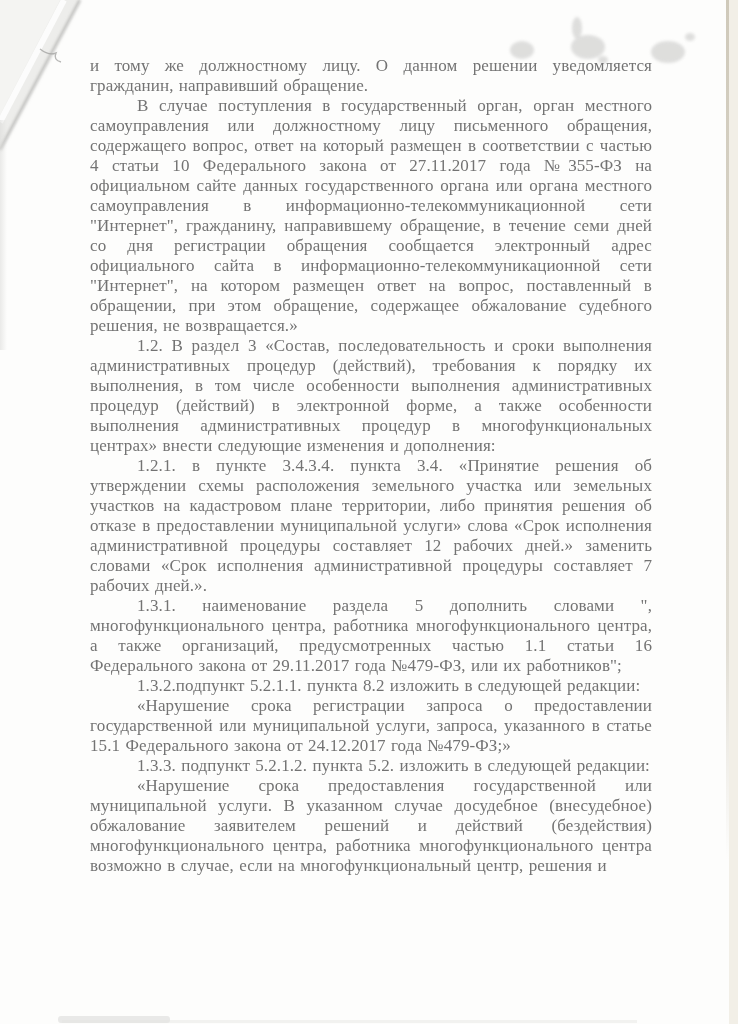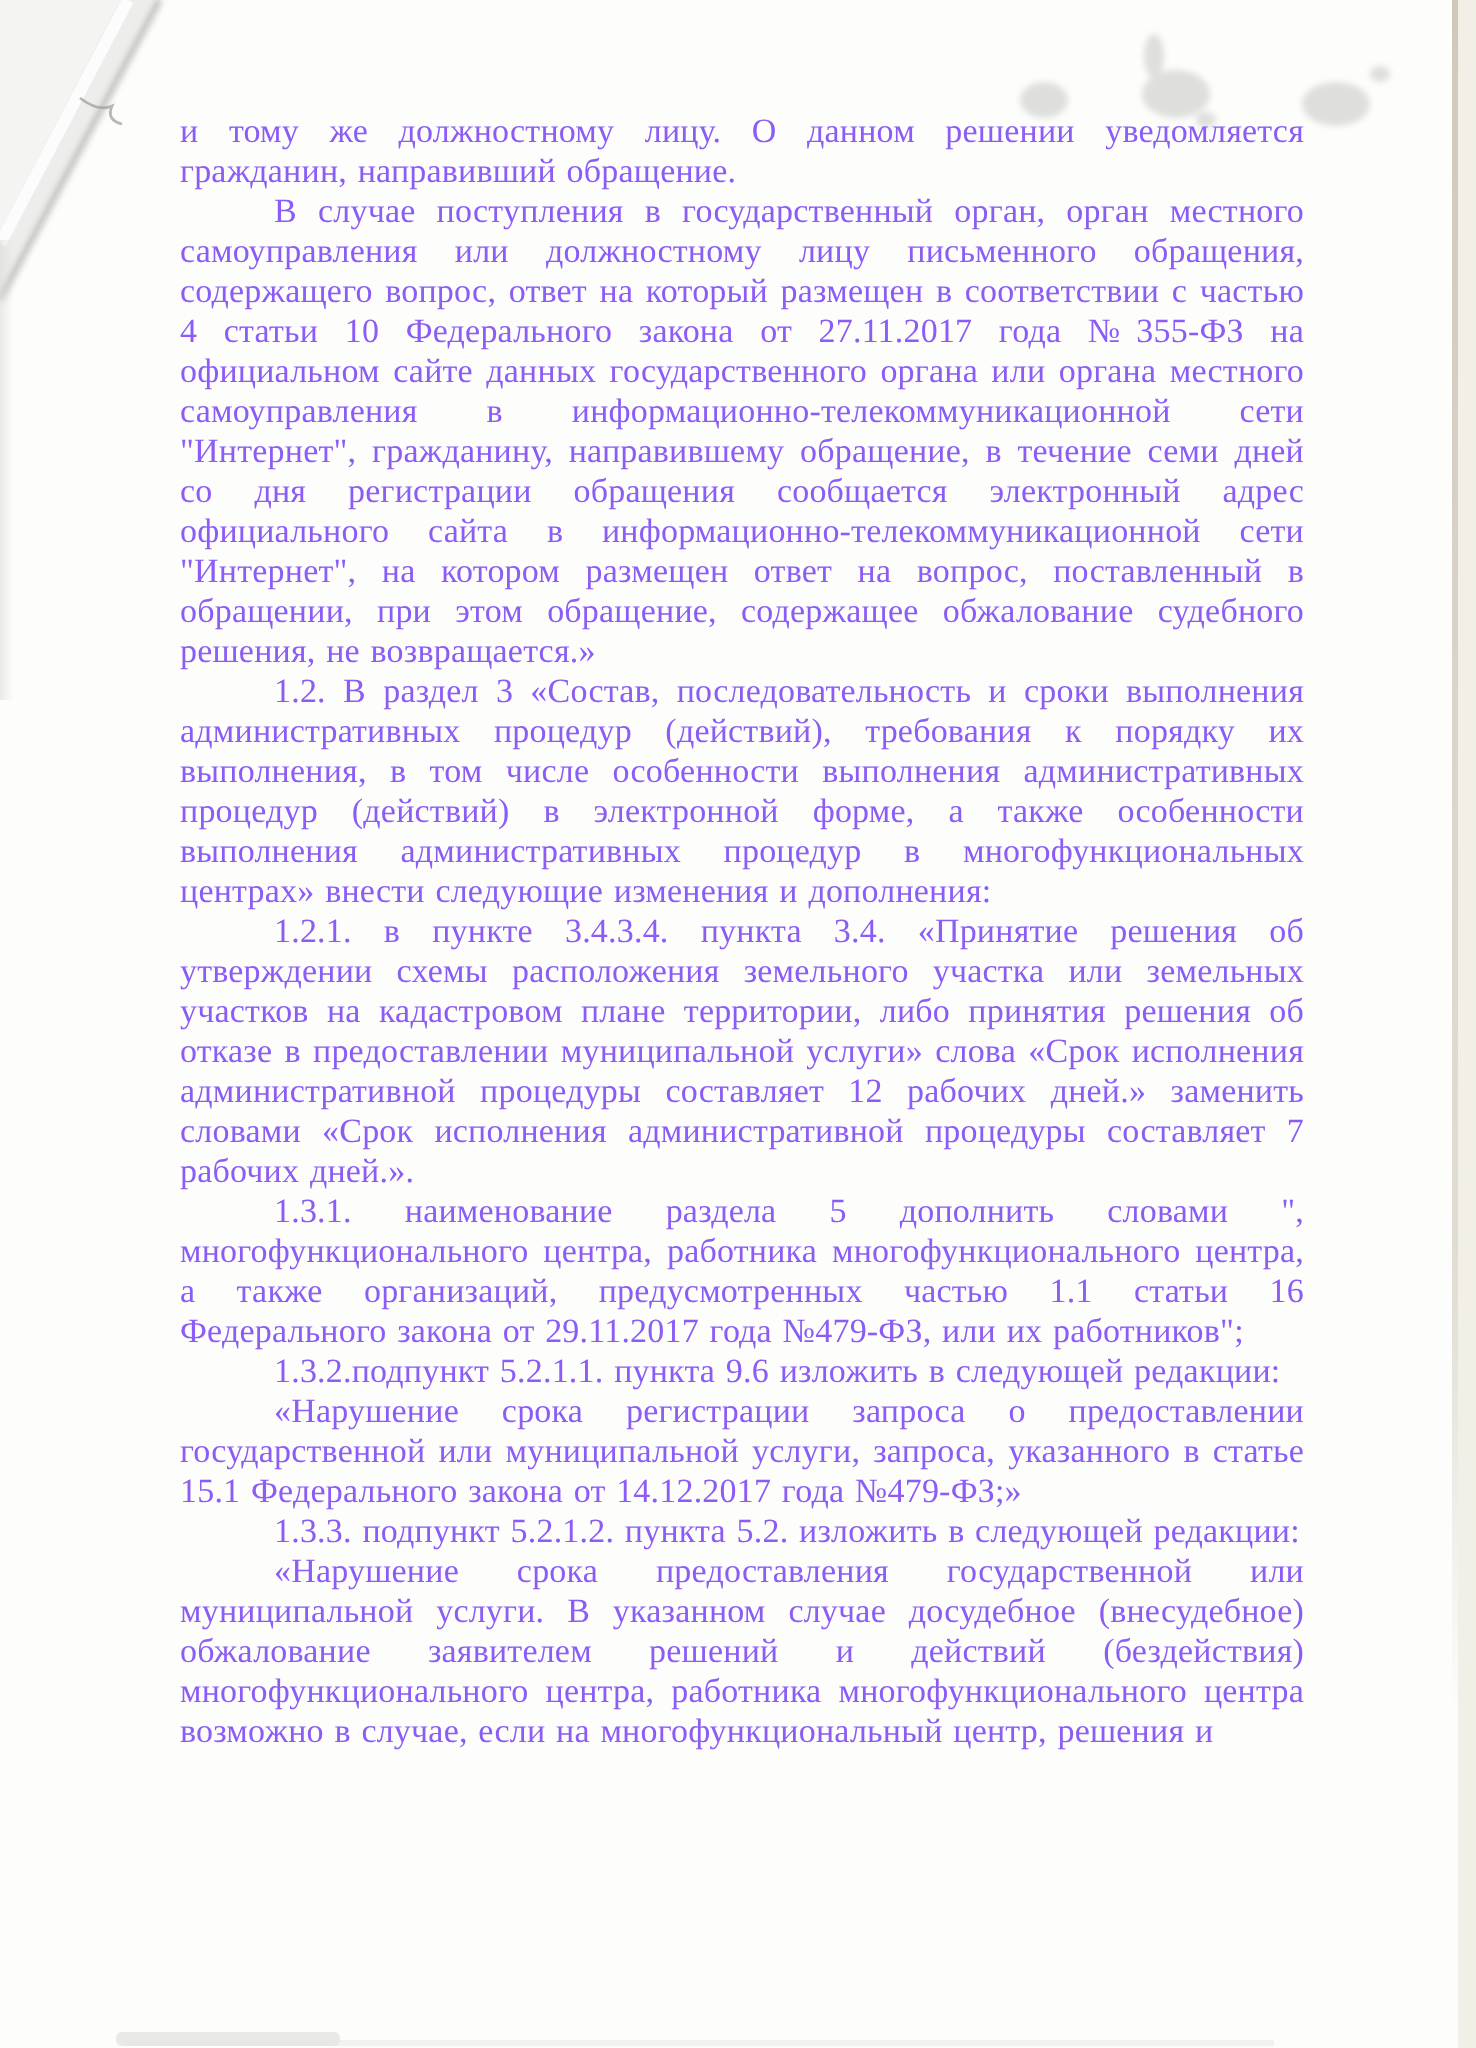--- a/index.html
+++ b/index.html
@@ -9,21 +9,21 @@
     background:#fdfdfc;
     overflow:hidden;
     font-family:"Liberation Serif","DejaVu Serif",serif;
   }
   .artifacts{
     position:absolute;left:0;top:0;width:738px;height:1024px;
     pointer-events:none;
   }
   .text-block{
     position:absolute;left:90px;top:56px;width:562px;
-    color:#8b5cf6;
+    color:#737373;
     font-size:17px;line-height:20px;
     text-align:justify;
     letter-spacing:0.1px;
     word-spacing:1px;
   }
   .para{margin:0;text-indent:47px;}
   .para.no-indent{text-indent:0;}
 </style>
 </head>
 <body>
@@ -74,19 +74,19 @@
       <rect x="62" y="1020" width="575" height="3" fill="#e4e4e2" opacity="0.45"></rect>
     </g>
   </svg>
 
   <main class="text-block">
     <p class="para no-indent">и тому же должностному лицу. О данном решении уведомляется гражданин, направивший обращение.</p>
     <p class="para">В случае поступления в государственный орган, орган местного самоуправления или должностному лицу письменного обращения, содержащего вопрос, ответ на который размещен в соответствии с частью 4 статьи 10 Федерального закона от 27.11.2017 года №355-ФЗ на официальном сайте данных государственного органа или органа местного самоуправления в информационно-телекоммуникационной сети "Интернет", гражданину, направившему обращение, в течение семи дней со дня регистрации обращения сообщается электронный адрес официального сайта в информационно-телекоммуникационной сети "Интернет", на котором размещен ответ на вопрос, поставленный в обращении, при этом обращение, содержащее обжалование судебного решения, не возвращается.»</p>
     <p class="para">1.2. В раздел 3 «Состав, последовательность и сроки выполнения административных процедур (действий), требования к порядку их выполнения, в том числе особенности выполнения административных процедур (действий) в электронной форме, а также особенности выполнения административных процедур в многофункциональных центрах» внести следующие изменения и дополнения:</p>
     <p class="para">1.2.1. в пункте 3.4.3.4. пункта 3.4. «Принятие решения об утверждении схемы расположения земельного участка или земельных участков на кадастровом плане территории, либо принятия решения об отказе в предоставлении муниципальной услуги» слова «Срок исполнения административной процедуры составляет 12 рабочих дней.» заменить словами «Срок исполнения административной процедуры составляет 7 рабочих дней.».</p>
     <p class="para">1.3.1. наименование раздела 5 дополнить словами ", многофункционального центра, работника многофункционального центра, а также организаций, предусмотренных частью 1.1 статьи 16 Федерального закона от 29.11.2017 года №479-ФЗ, или их работников";</p>
-    <p class="para">1.3.2.подпункт 5.2.1.1. пункта 9.6 изложить в следующей редакции:</p>
-    <p class="para">«Нарушение срока регистрации запроса о предоставлении государственной или муниципальной услуги, запроса, указанного в статье 15.1 Федерального закона от 14.12.2017 года №479-ФЗ;»</p>
+    <p class="para">1.3.2.подпункт 5.2.1.1. пункта 8.2 изложить в следующей редакции:</p>
+    <p class="para">«Нарушение срока регистрации запроса о предоставлении государственной или муниципальной услуги, запроса, указанного в статье 15.1 Федерального закона от 24.12.2017 года №479-ФЗ;»</p>
     <p class="para">1.3.3. подпункт 5.2.1.2. пункта 5.2. изложить в следующей редакции:</p>
     <p class="para">«Нарушение срока предоставления государственной или муниципальной услуги. В указанном случае досудебное (внесудебное) обжалование заявителем решений и действий (бездействия) многофункционального центра, работника многофункционального центра возможно в случае, если на многофункциональный центр, решения и</p>
   </main>
 
 </div>
 
 </body></html>

